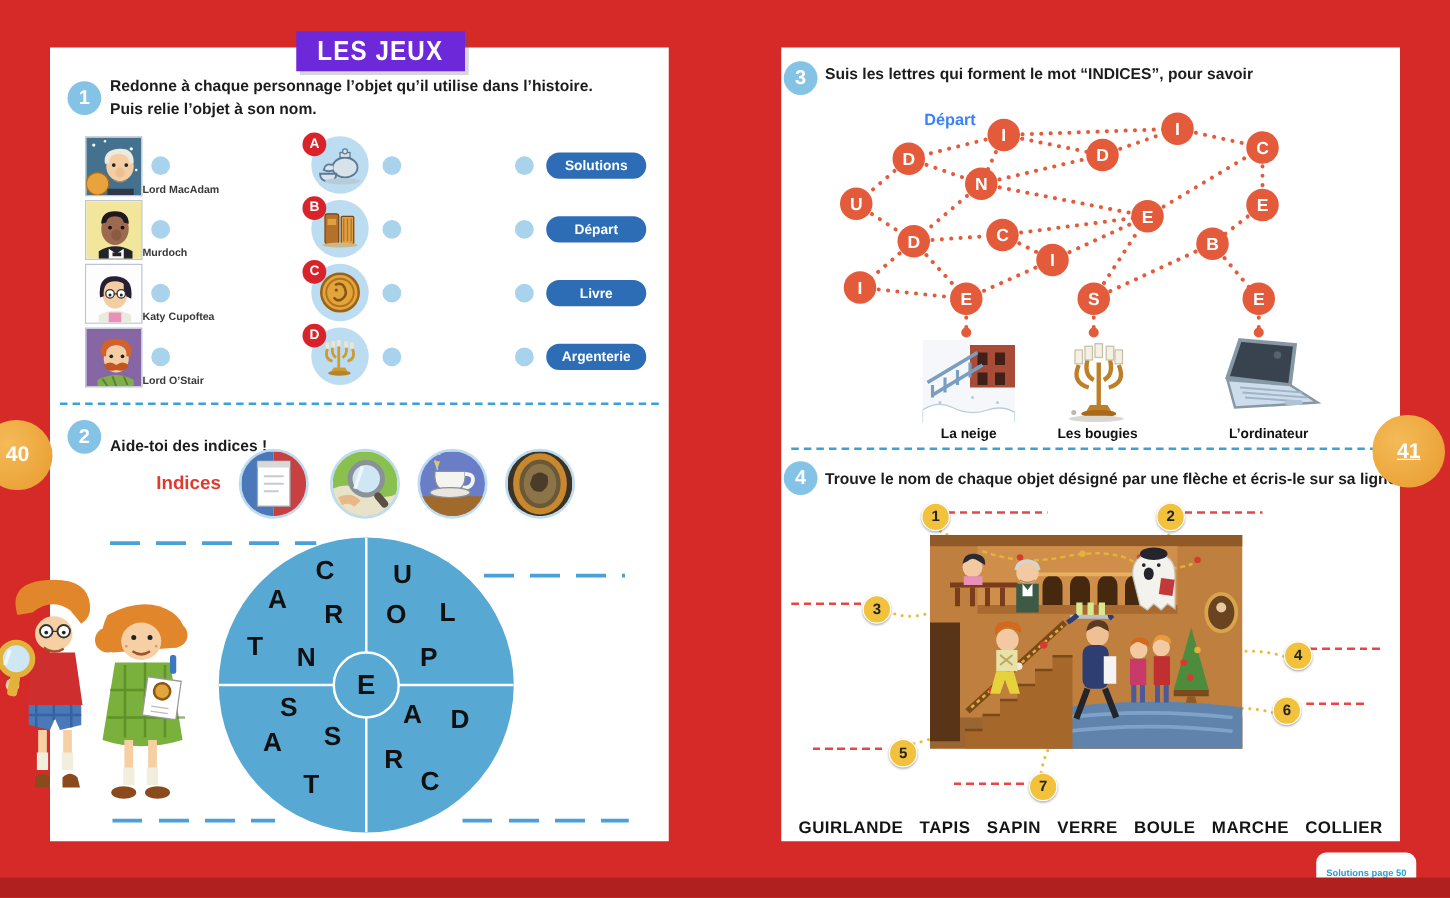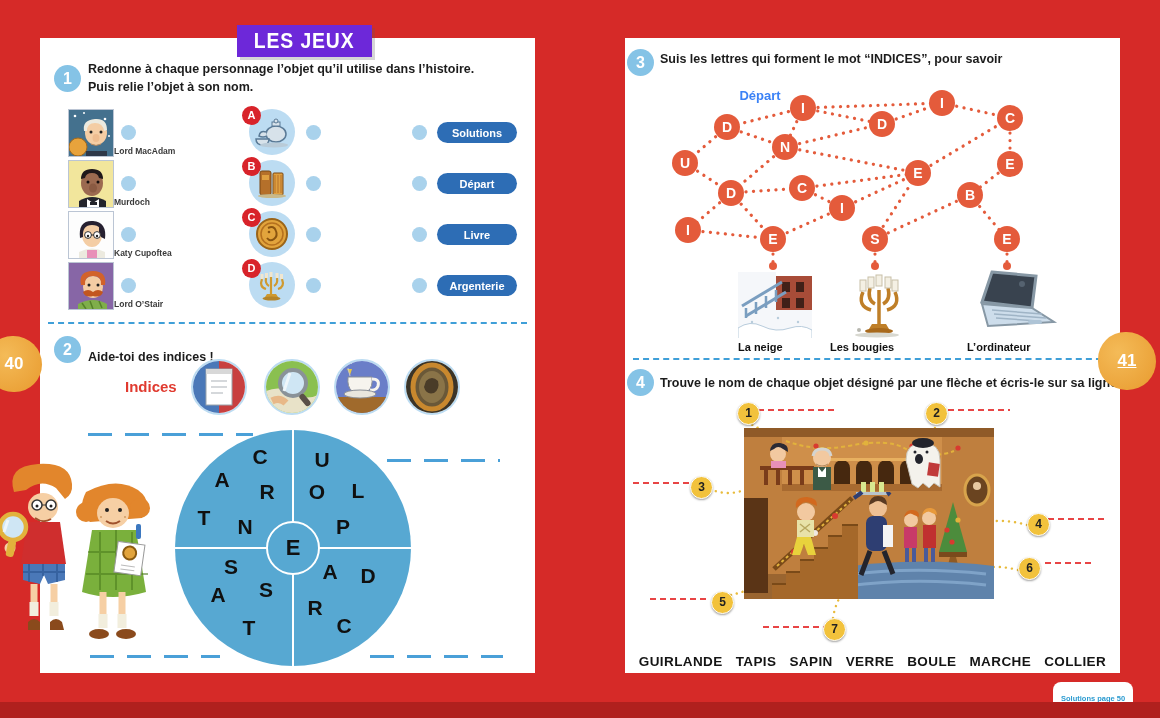--- a/index.html
+++ b/index.html
@@ -49,21 +49,21 @@
 
   
   .maze{position:absolute;left:0;top:52px;width:460px;height:190px;}
   #maze-edges{position:absolute;left:0;top:0;}
   #maze-edges line{stroke:#e45b3b;stroke-width:3.2;stroke-dasharray:0.1 7.4;stroke-linecap:round;}
   .mnode{position:absolute;width:26px;height:26px;border-radius:50%;background:#e45b3b;color:#fff;
          font-weight:bold;font-size:14px;line-height:26px;text-align:center;}
   .mdot{position:absolute;width:8px;height:8px;border-radius:50%;background:#e45b3b;}
   .depart{position:absolute;left:100px;top:-2px;width:70px;text-align:center;
           font-size:13px;font-weight:bold;color:#3b82f6;}
-  .answer-label{position:absolute;text-align:left;font-size:11px;font-weight:bold;color:#111;}
+  .answer-label{position:absolute;text-align:center;font-size:11px;font-weight:bold;color:#111;}
 
   
   .marker{position:absolute;width:21px;height:21px;border-radius:50%;background:#f2c23c;border:1px solid #fff;
           box-shadow:0 1px 2px rgba(0,0,0,.35);color:#222;font-weight:bold;font-size:12px;line-height:20px;
           text-align:center;z-index:4;}
   .dash-red{position:absolute;height:2px;
             background:repeating-linear-gradient(90deg,#e84545 0 6px,transparent 6px 10px);}
   .word-bank{position:absolute;left:0;right:0;top:616px;display:flex;justify-content:center;gap:13px;}
   .word{font-size:13.5px;font-weight:bold;color:#141414;letter-spacing:.4px;}
 

